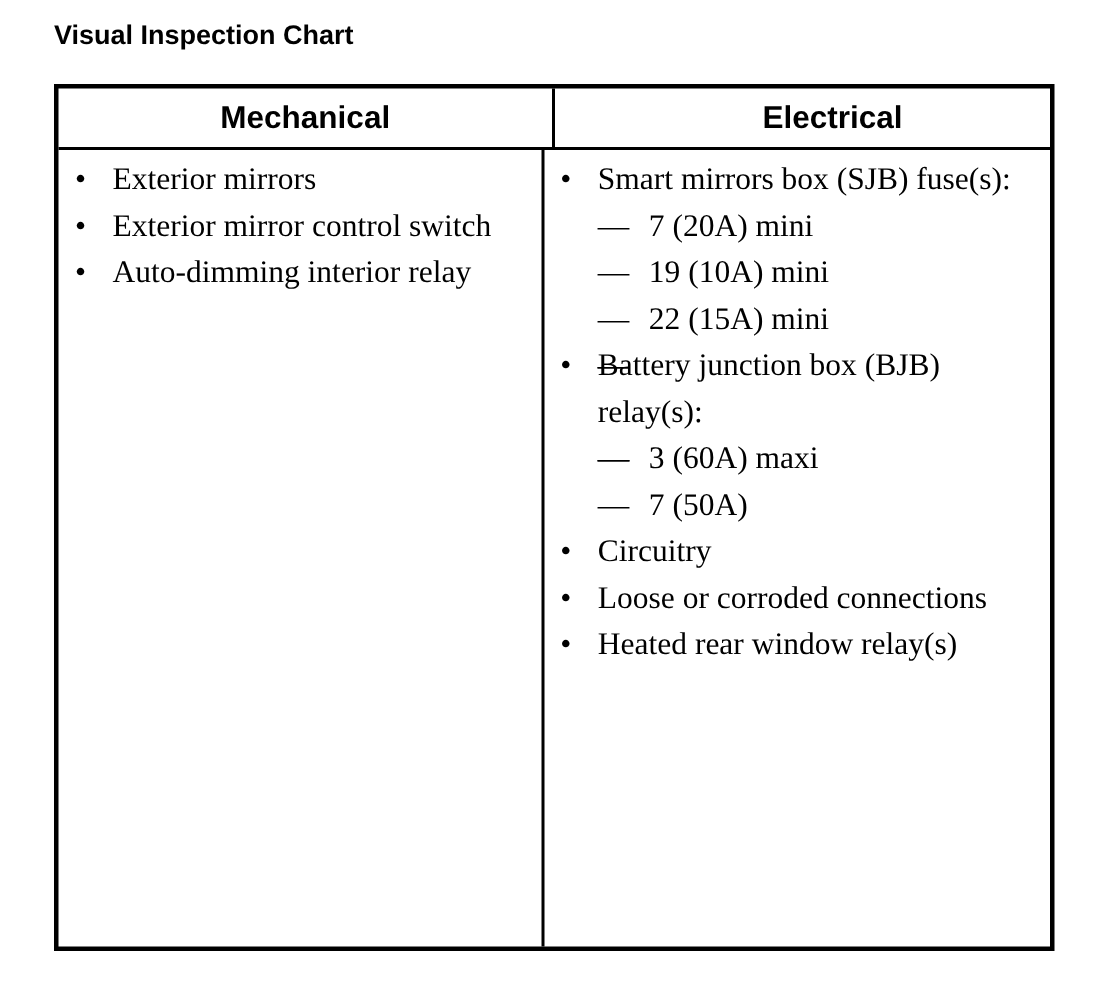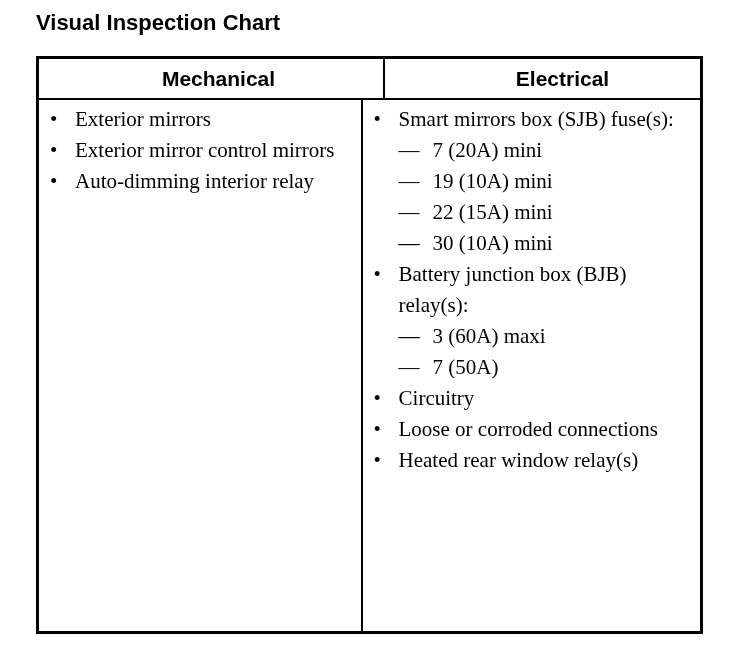--- a/index.html
+++ b/index.html
@@ -17,21 +17,21 @@
     -webkit-font-smoothing: none;
   }
 
   
   .chart-title {
     position: absolute;
     left: 36px;
     top: 8px;
     font-family: "Liberation Sans", "DejaVu Sans", sans-serif;
     font-weight: bold;
-    font-size: 22px;
+    font-size: 18px;
     line-height: 30px;
     letter-spacing: 0px;
     white-space: nowrap;
     color: #000000;
   }
 
   
   .chart-table {
     position: absolute;
     left: 36px;
@@ -53,21 +53,20 @@
   
   .header-row {
     position: absolute;
     left: 0;
     top: 0;
     right: 0;
     height: 41px;
     display: flex;
     border-bottom: 2px solid #000000;
     box-sizing: border-box;
-    padding-left: 15px;
   }
   .header-cell {
     display: flex;
     align-items: center;
     justify-content: center;
     font-family: "Liberation Sans", "DejaVu Sans", sans-serif;
     font-weight: bold;
     font-size: 21px;
     line-height: 21px;
     color: #000000;
@@ -170,40 +169,40 @@
     <div class="body-row">
 
       <div class="body-cell left">
         <ul class="bullet-list" id="mechanical-list">
             <li class="bullet-item">
               <span class="bullet-glyph">•</span>
               <span class="item-text">Exterior mirrors</span>
             </li>
             <li class="bullet-item">
               <span class="bullet-glyph">•</span>
-              <span class="item-text">Exterior mirror control mirrors</span>
+              <span class="item-text">Exterior mirror control switch</span>
             </li>
             <li class="bullet-item">
               <span class="bullet-glyph">•</span>
               <span class="item-text">Auto-dimming interior relay</span>
             </li>
           </ul>
       </div>
 
       <div class="body-cell right">
         <ul class="bullet-list" id="electrical-list">
             <li class="bullet-item">
               <span class="bullet-glyph">•</span>
               <span class="item-text">Smart mirrors box (SJB) fuse(s):</span>
               <ul class="dash-list">
                 <li class="dash-item"><span class="dash-glyph">—</span><span>7 (20A) mini</span></li>
                 <li class="dash-item"><span class="dash-glyph">—</span><span>19 (10A) mini</span></li>
                 <li class="dash-item"><span class="dash-glyph">—</span><span>22 (15A) mini</span></li>
                 <li class="dash-item"><span class="dash-glyph">—</span></li>
-                <li class="dash-item"><span class="dash-glyph">—</span><span>30 (10A) mini</span></li>
+                <li class="dash-item"><span class="dash-glyph">—</span></li>
               </ul>
             </li>
             <li class="bullet-item">
               <span class="bullet-glyph">•</span>
               <span class="item-text">Battery junction box (BJB) relay(s):</span>
               <ul class="dash-list">
                 <li class="dash-item"><span class="dash-glyph">—</span></li>
                 <li class="dash-item"><span class="dash-glyph">—</span><span>3 (60A) maxi</span></li>
                 <li class="dash-item"><span class="dash-glyph">—</span><span>7 (50A)</span></li>
               </ul>

